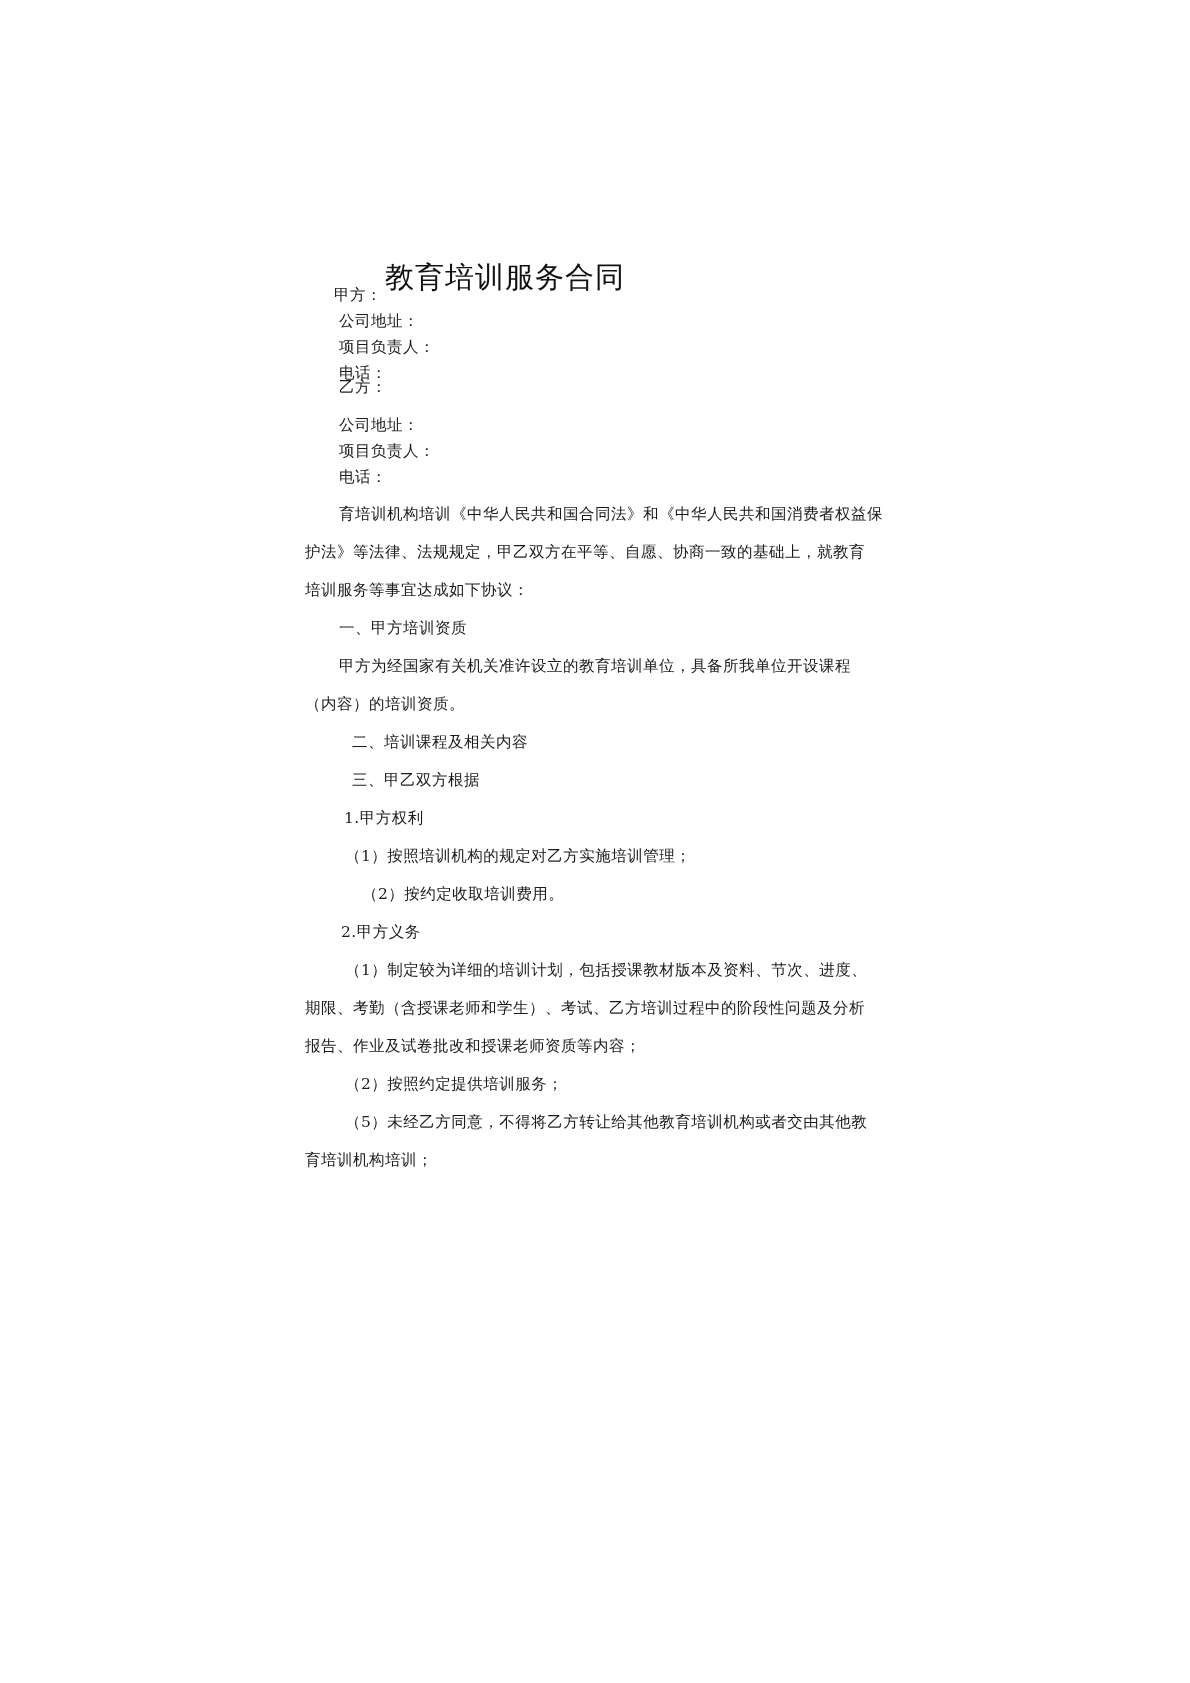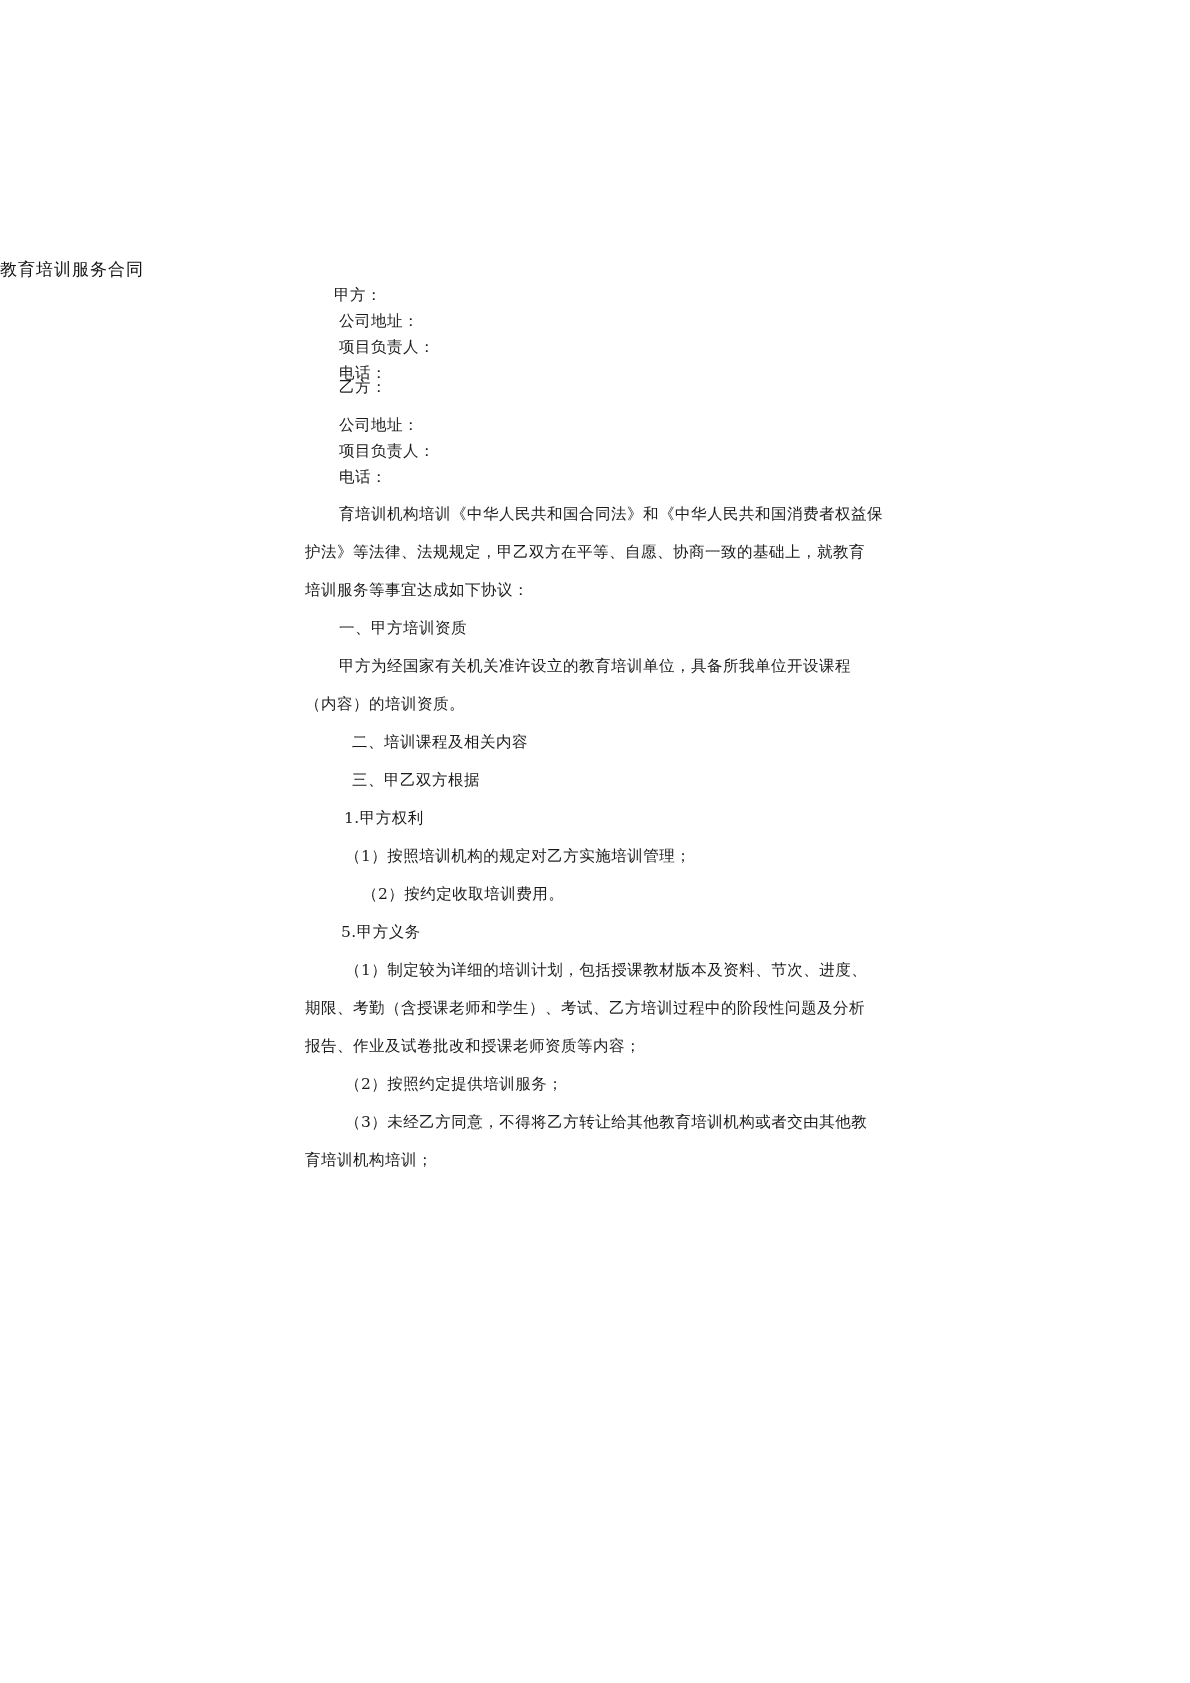--- a/index.html
+++ b/index.html
@@ -1,19 +1,19 @@
 <!DOCTYPE html>
 <html><head>
 <meta charset="utf-8">
 <style>
   html, body { margin:0; padding:0; background:#ffffff; }
   body { width:1190px; height:1683px; position:relative; overflow:hidden;
          font-family:"DejaVu Serif","Liberation Serif",serif; color:#1a1a1a; }
-  .title { position:absolute; left:0; width:1010px; top:258px; text-align:left;
-           font-family:"DejaVu Sans","Liberation Sans",sans-serif; font-size:17px; letter-spacing:1px; color:#111; }
+  .title { position:absolute; left:0; width:1010px; top:258px; text-align:center;
+           font-family:"DejaVu Sans","Liberation Sans",sans-serif; font-size:29px; letter-spacing:1px; color:#111; }
   .line { position:absolute; font-size:15.5px; white-space:nowrap; letter-spacing:0.5px; }
   .hdr { left:339px; }
 </style>
 </head>
 <body>
 
 <div class="title">教育培训服务合同</div>
 
 <div>
   <div class="line hdr" style="top:285px;left:334px">甲方：</div>
@@ -38,19 +38,19 @@
 <div class="line" style="top:656px;left:339px">甲方为经国家有关机关准许设立的教育培训单位，具备所我单位开设课程</div>
 <div class="line" style="top:694px;left:305px">（内容）的培训资质。</div>
 
 <div class="line" style="top:732px;left:352px">二、培训课程及相关内容</div>
 <div class="line" style="top:770px;left:352px">三、甲乙双方根据</div>
 
 <div class="line" style="top:808px;left:344px">1.甲方权利</div>
 <div class="line" style="top:846px;left:345px">（1）按照培训机构的规定对乙方实施培训管理；</div>
 <div class="line" style="top:884px;left:362px">（2）按约定收取培训费用。</div>
 
-<div class="line" style="top:922px;left:341px">5.甲方义务</div>
+<div class="line" style="top:922px;left:341px">2.甲方义务</div>
 <div class="line" style="top:960px;left:345px">（1）制定较为详细的培训计划，包括授课教材版本及资料、节次、进度、</div>
 <div class="line" style="top:998px;left:305px">期限、考勤（含授课老师和学生）、考试、乙方培训过程中的阶段性问题及分析</div>
 <div class="line" style="top:1036px;left:305px">报告、作业及试卷批改和授课老师资质等内容；</div>
 <div class="line" style="top:1074px;left:345px">（2）按照约定提供培训服务；</div>
-<div class="line" style="top:1112px;left:345px">（3）未经乙方同意，不得将乙方转让给其他教育培训机构或者交由其他教</div>
+<div class="line" style="top:1112px;left:345px">（5）未经乙方同意，不得将乙方转让给其他教育培训机构或者交由其他教</div>
 <div class="line" style="top:1150px;left:305px">育培训机构培训；</div>
 
 </body></html>

